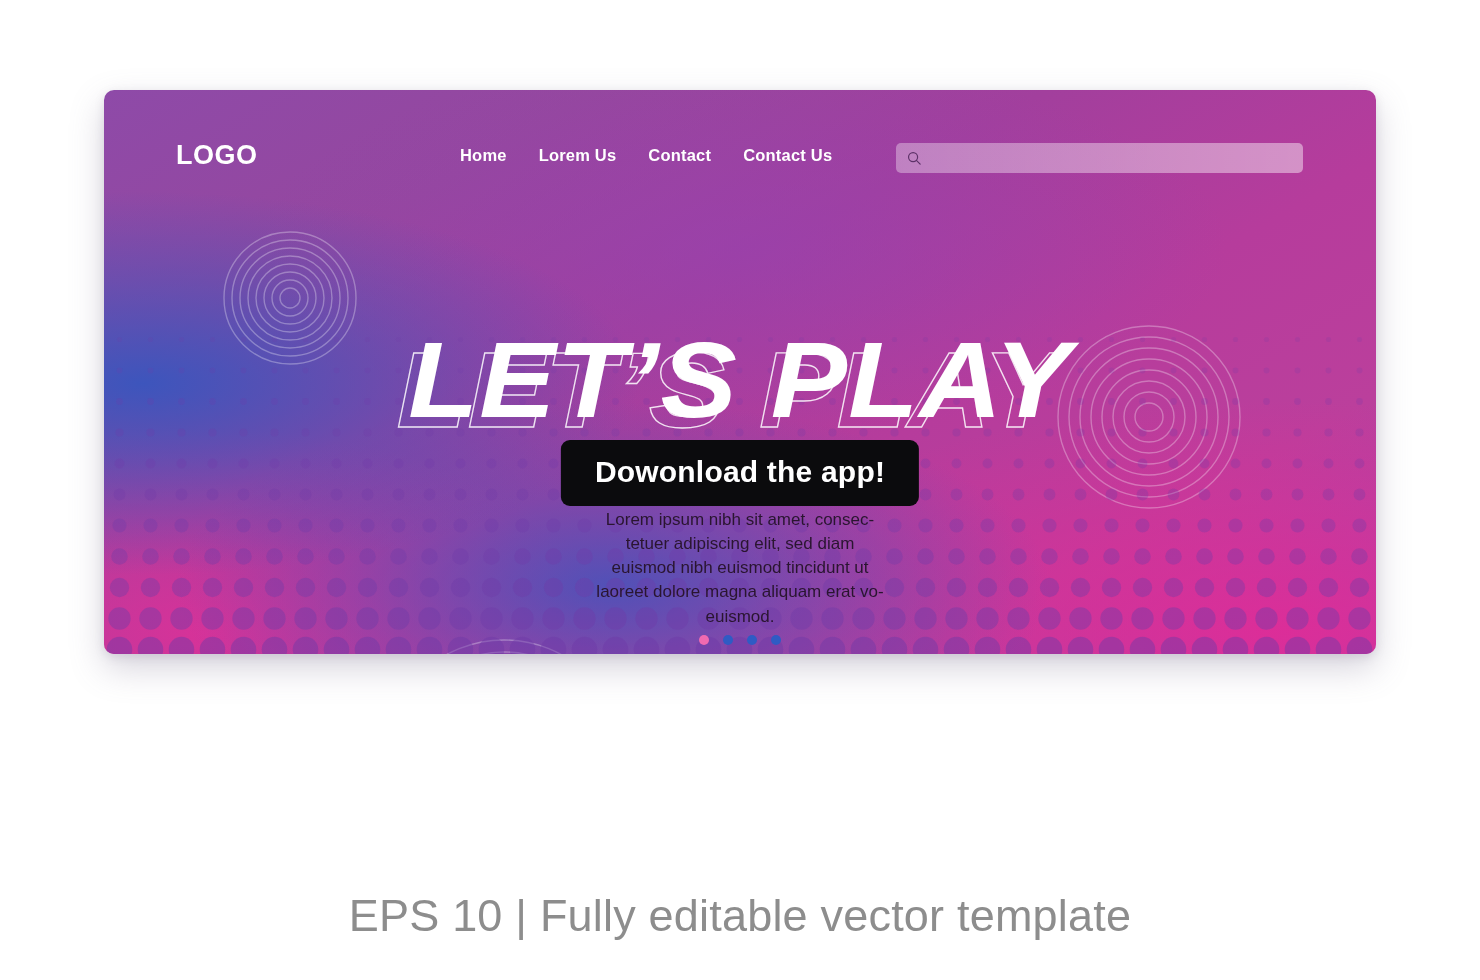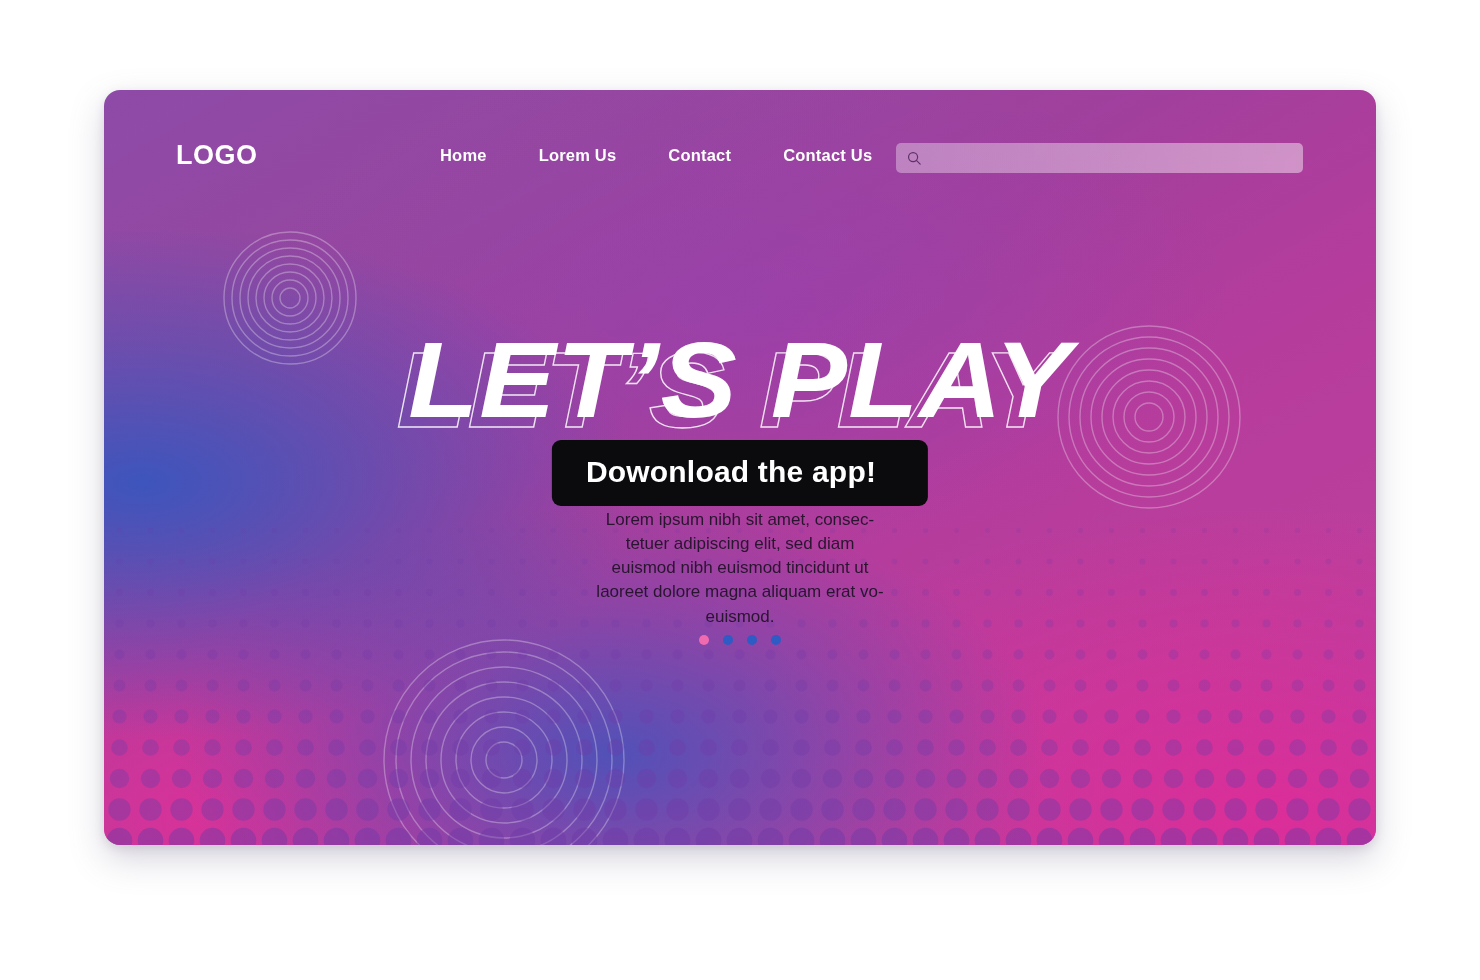--- a/index.html
+++ b/index.html
@@ -21,22 +21,22 @@
     inset: 0;
     background: #ffffff;
   }
 
   
   #hero-card {
     position: absolute;
     left: 104px;
     top: 90px;
     width: 1272px;
-    height: 755px;
-    border-radius: 16px;
+    height: 564px;
+    border-radius: 10px;
     overflow: hidden;
     box-shadow: 0 14px 34px rgba(120,110,140,0.30),
                 0 3px 10px rgba(120,110,140,0.18);
   }
 
   
   #hero-bg {
     position: absolute;
     inset: 0;
     background:
@@ -88,24 +88,24 @@
     position: absolute;
     left: 72px;
     top: 50px;
     color: #ffffff;
     font-size: 27px;
     font-weight: bold;
     letter-spacing: 0.5px;
   }
   #nav {
     position: absolute;
-    left: 336px;
+    left: 356px;
     top: 56px;
     display: flex;
-    gap: 52px;
+    gap: 32px;
   }
   .nav-link {
     color: #ffffff;
     font-size: 16.5px;
     font-weight: bold;
     letter-spacing: 0.2px;
     cursor: pointer;
     white-space: nowrap;
   }
   #searchbar {
@@ -178,21 +178,21 @@
     left: 50%;
     top: 350px;
     transform: translateX(-50%);
     background: #0b0b0d;
     color: #ffffff;
     font-size: 30px;
     font-weight: bold;
     letter-spacing: 0.2px;
     border: none;
     border-radius: 9px;
-    padding: 15px 52px 17px 34px;
+    padding: 15px 34px 17px 34px;
     cursor: pointer;
     font-family: "Liberation Sans", sans-serif;
     white-space: nowrap;
   }
 
   #hero-copy {
     position: absolute;
     left: 50%;
     top: 418px;
     transform: translateX(-50%);
@@ -843,14 +843,15 @@
 
     <div id="dots">
       <span class="dot" id="dot-0" style="background: rgb(240, 106, 176);"></span>
       <span class="dot" id="dot-1" style="background: rgb(47, 91, 196);"></span>
       <span class="dot" id="dot-2" style="background: rgb(47, 91, 196);"></span>
       <span class="dot" id="dot-3" style="background: rgb(47, 91, 196);"></span>
     </div>
 
   </div>
 
+  <div id="caption">EPS 10 | Fully editable vector template</div>
 
 </div>
 
 </body></html>

